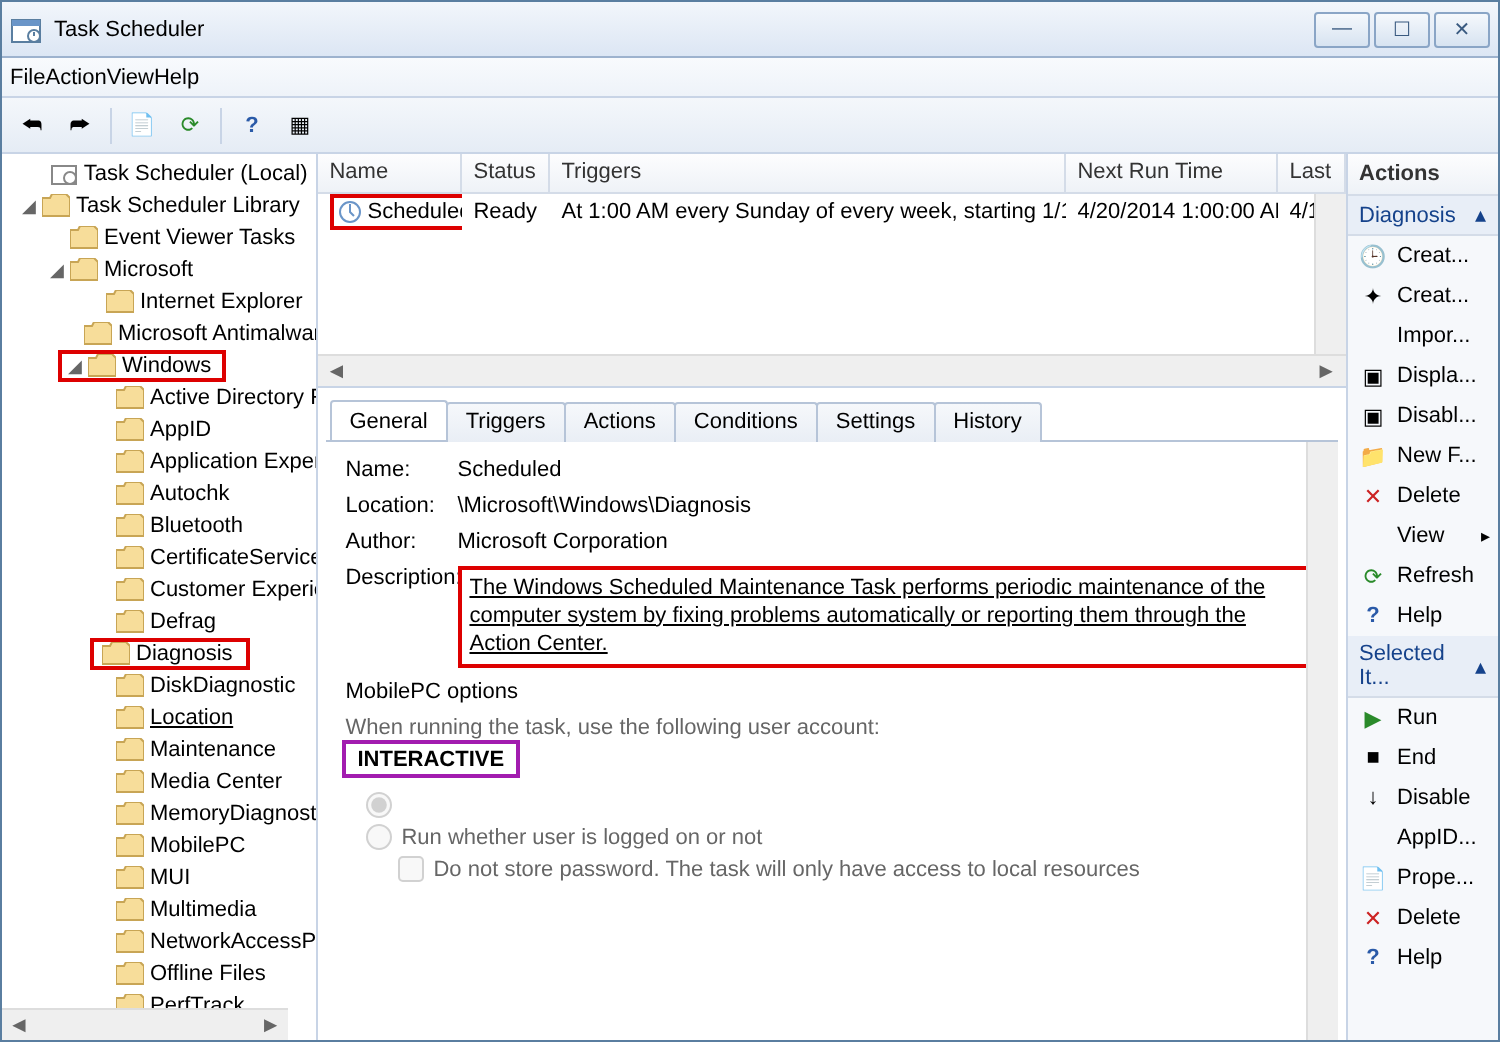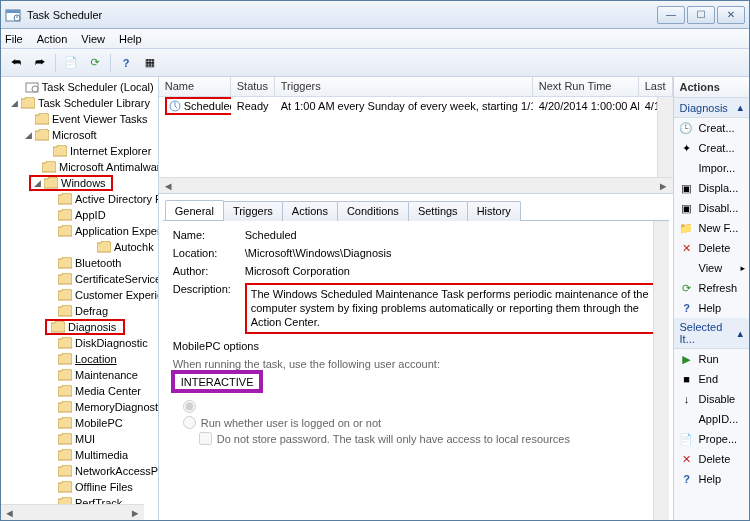--- a/index.html
+++ b/index.html
@@ -2,21 +2,21 @@
 <html><head>
 <meta charset="utf-8">
 <style>
 * { box-sizing: border-box; margin: 0; padding: 0; font-family: "Segoe UI", Tahoma, sans-serif; font-size: 11px; }
 body { background: #fff; width: 750px; height: 521px; overflow: hidden; border: 1px solid #5a7ea0; }
 .titlebar { height: 28px; background: linear-gradient(#f2f6fb,#dce6f4); border-bottom: 1px solid #9db2ce; display:flex; align-items:center; padding:0 4px; }
 .titlebar .ticon { width:16px; height:16px; margin-right:6px; display:inline-flex; align-items:center; justify-content:center; }
 .titlebar .title { color:#000; }
 .winbtns { margin-left:auto; display:flex; gap:2px; }
 .winbtns div { width:28px; height:18px; background:linear-gradient(#f5f8fc,#d7e3f1); border:1px solid #8aa5c6; border-radius:2px; display:flex; align-items:center; justify-content:center; font-size:10px; color:#3a5a80;}
-.menubar { height:20px; background:linear-gradient(#f8fafd,#eef3f9); border-bottom:1px solid #c8d4e6; display:flex; align-items:center; padding:0 4px; gap:14px; }
+.menubar { height:20px; background:linear-gradient(#f8fafd,#eef3f9); border-bottom:1px solid #c8d4e6; display:flex; align-items:center; padding:0 4px; }
 .menubar span { cursor:default; }
 .toolbar { height:28px; background:linear-gradient(#f4f7fb,#e5ecf5); border-bottom:1px solid #c8d4e6; display:flex; align-items:center; padding:0 4px; gap:2px;}
 .tbtn { width:22px; height:22px; border:1px solid transparent; display:flex; align-items:center; justify-content:center; border-radius:2px;}
 .body { display:flex; height:calc(100% - 76px); }
 .treepane { width:190px; border-right:1px solid #c8d4e6; overflow:auto; background:#fff; position:relative;}
 .treepane .sb-h { position:absolute; bottom:0; left:0; right:14px; height:16px; background:#efefef; border-top:1px solid #ddd; display:flex; align-items:center; justify-content:space-between; font-size:9px; color:#666;}
 .treepane .sb-h span{padding:0 3px;}
 .tree { padding:2px 0 18px 0; }
 .tree .row { display:flex; align-items:center; height:16px; white-space:nowrap; cursor:default; padding-left:2px;}
 .tree .tw { width:11px; text-align:center; color:#666; font-size:9px; display:inline-block;}
@@ -33,26 +33,26 @@
 .listrow .nmcell { display:flex; align-items:center; gap:3px;}
 .listrow .nmcell .rb { border:2px solid #d00; padding:0 3px 0 1px; display:flex; align-items:center; gap:2px;}
 .sb-hm { height:16px; background:#efefef; border-top:1px solid #ddd; margin-top:auto; display:flex; align-items:center; justify-content:space-between; font-size:9px; color:#666;}
 .sb-vm { width:16px; background:#efefef; border-left:1px solid #ddd; position:absolute; right:0; top:20px; bottom:16px;}
 .detailarea { flex:1; padding:6px 4px 0 4px; overflow:hidden; position:relative;}
 .tabs { display:flex; border-bottom:1px solid #b6c4d8; height:21px; padding-left:2px;}
 .tab { padding:3px 9px 2px 9px; border:1px solid #b6c4d8; border-bottom:none; margin-right:-1px; background:linear-gradient(#f6f8fb,#e9eef5); border-radius:2px 2px 0 0; position:relative; top:1px;}
 .tab.active { background:#fff; z-index:2; top:0; padding-top:4px;}
 .tabbody { padding:8px 10px 4px 10px; height:calc(100% - 21px); overflow:hidden; position:relative;}
 .fr { display:flex; margin-bottom:6px; }
-.fr .lab { width:72px; color:#000;}
+.fr .lab { width:56px; color:#000;}
 .fr .val { flex:1; }
-.desc-rb { border:2px solid #d00; padding:3px 4px; flex:1; line-height:1.25;}
+.desc-rb { border:2px solid #d00; padding:3px 4px; flex:1; line-height:1.25;text-decoration:underline;}
 .secopt { margin-top:6px;}
 .secopt .hdr { margin-bottom:6px;}
-.inter-rb { border:4px solid #a21caf; padding:2px 6px 1px 6px; display:inline-block; margin:-2px 0 4px -2px; font-weight:normal;}
+.inter-rb { border:2px solid #a21caf; padding:2px 6px 1px 6px; display:inline-block; margin:-2px 0 4px -2px; font-weight:bold;}
 .radio-row { display:flex; align-items:center; gap:5px; margin:3px 0 3px 10px; color:#666;}
 .radio-row input { margin:0;}
 .sb-vd { width:16px; background:#efefef; border-left:1px solid #ddd; position:absolute; right:0; top:0; bottom:0;}
 .actionspane { width:92px; border-left:1px solid #c8d4e6; background:#f6f8fb; display:flex; flex-direction:column;}
 .actionspane .ah { background:linear-gradient(#fdfdfe,#eef2f7); padding:4px 6px; border-bottom:1px solid #d4dce8; font-weight:bold; color:#333;}
 .actionspane .grp { background:#e8eef7; padding:3px 6px; border-bottom:1px solid #d4dce8; display:flex; justify-content:space-between; align-items:center; color:#15428b;}
 .actionspane .ai { padding:3px 4px 3px 6px; display:flex; align-items:center; gap:5px; cursor:default; white-space:nowrap; overflow:hidden;}
 .ico { width:14px; height:14px; display:inline-flex; align-items:center; justify-content:center; font-size:11px;}
 </style>
 </head>
@@ -183,21 +183,21 @@
           <span class="lbl">AppID</span>
         </div>
       <div class="row" style="padding-left:56px;">
           <span class="fld">
             <svg class="folder">
               <path d="M0 2 L4 2 L5 0 L12 0 L14 2 L14 11 L0 11 Z" fill="#f7dd9a" stroke="#c8a555"></path>
             </svg>
           </span>
           <span class="lbl">Application Experience</span>
         </div>
-      <div class="row" style="padding-left:56px;justify-content:flex-end;">
+      <div class="row" style="padding-left:56px;">
           <span class="fld">
             <svg class="folder">
               <path d="M0 2 L4 2 L5 0 L12 0 L14 2 L14 11 L0 11 Z" fill="#f7dd9a" stroke="#c8a555"></path>
             </svg>
           </span>
           <span class="lbl">Autochk</span>
         </div>
       <div class="row" style="padding-left:56px;">
           <span class="fld">
             <svg class="folder">

